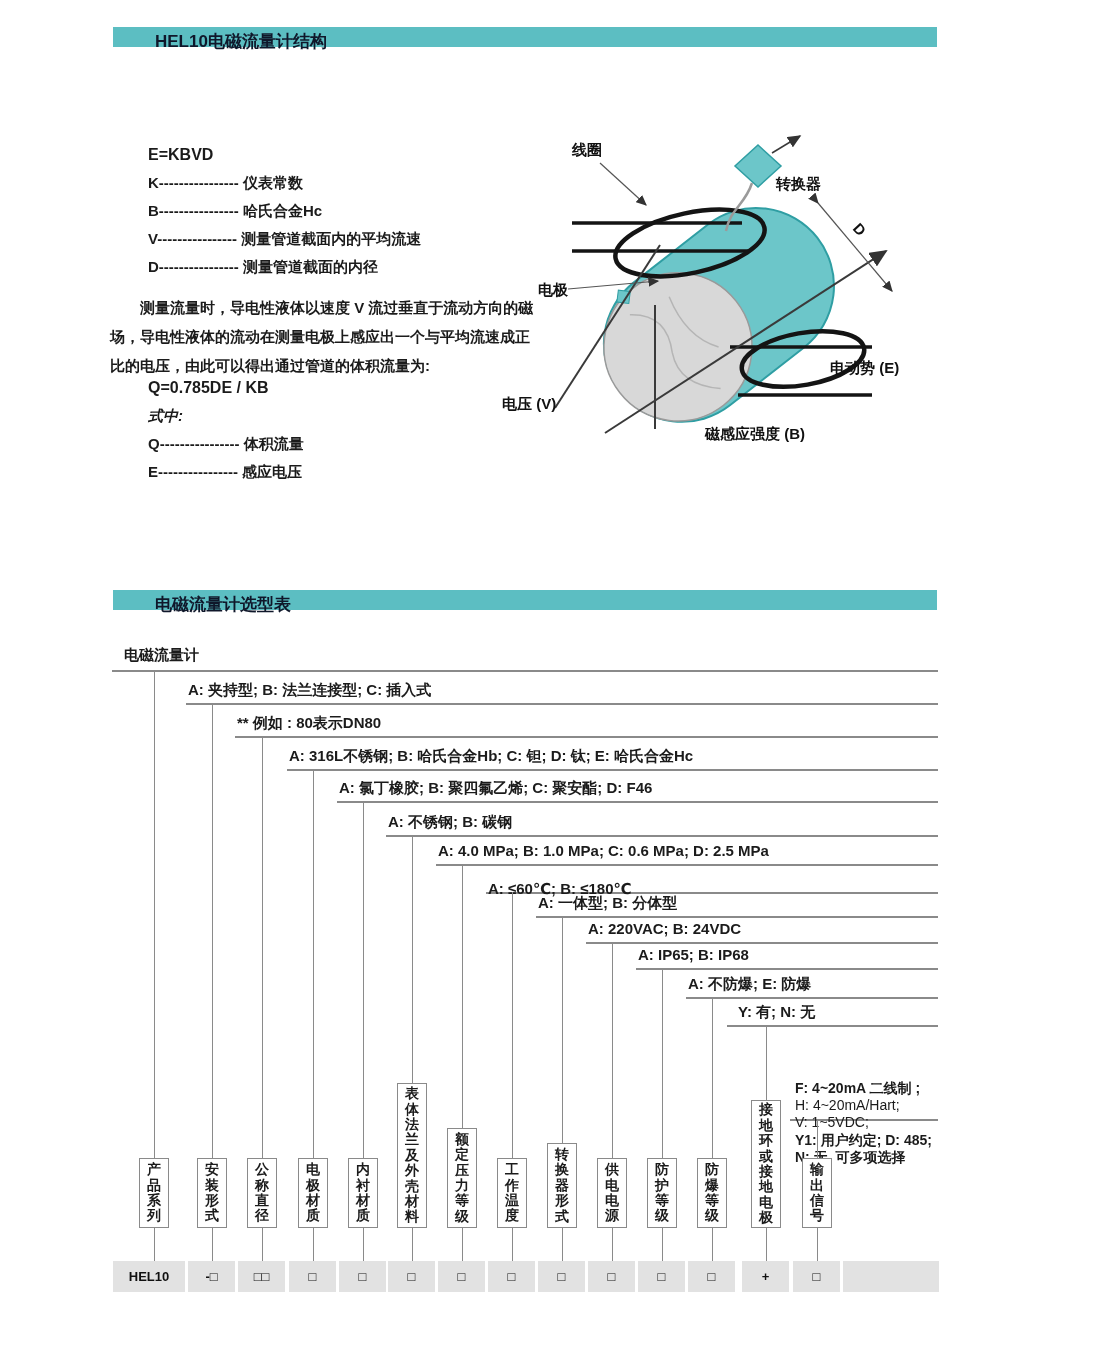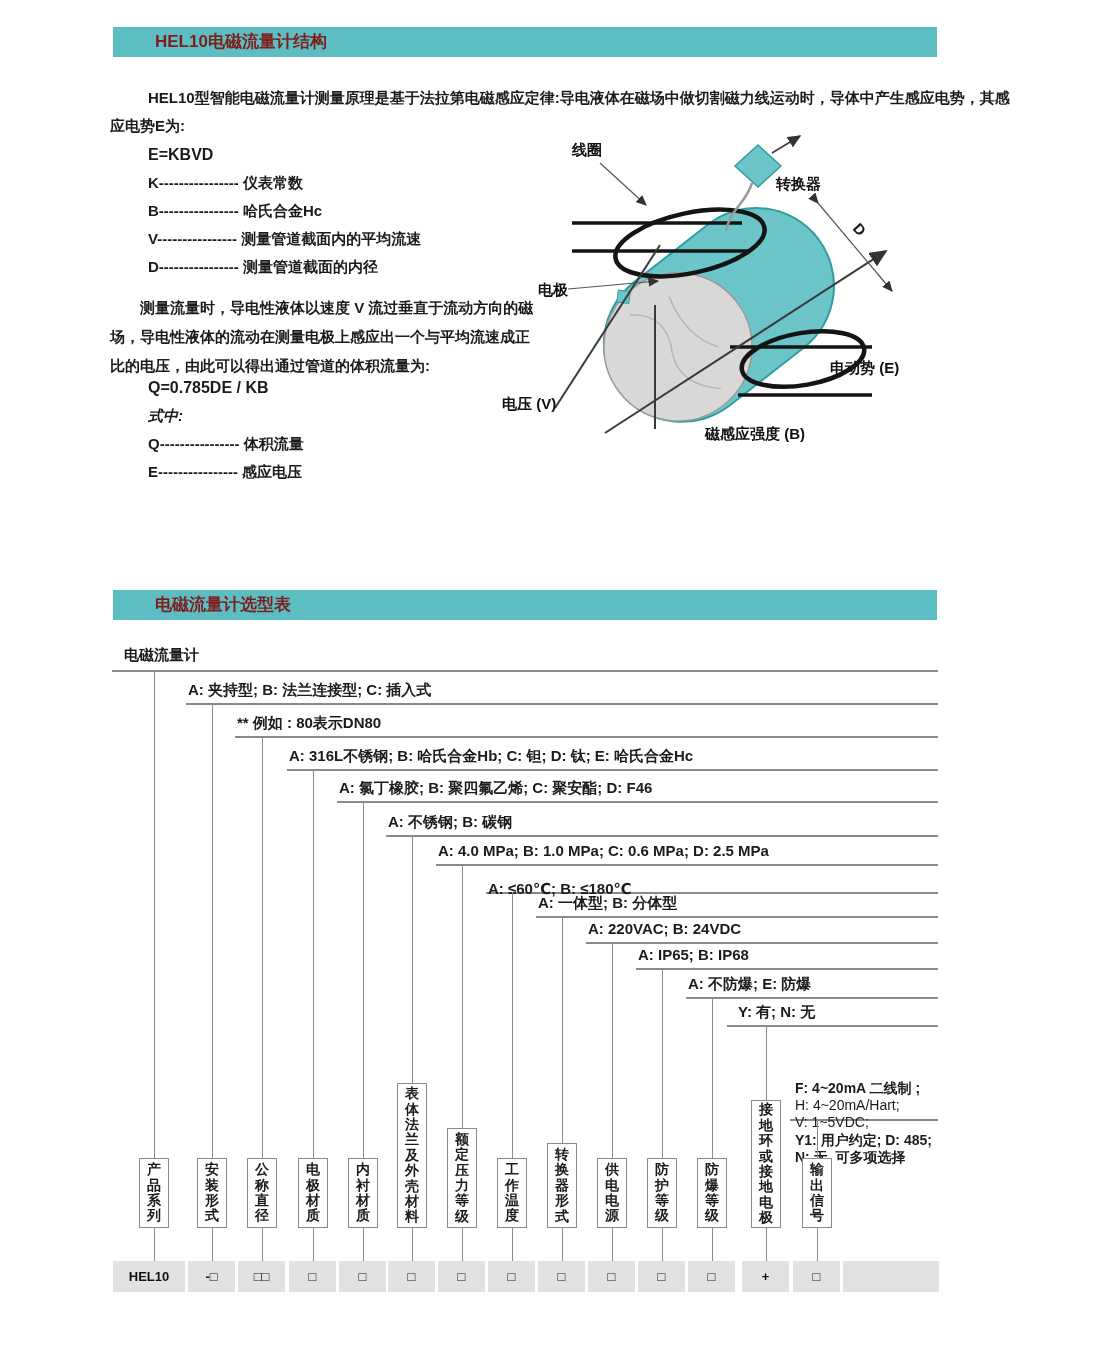--- a/index.html
+++ b/index.html
@@ -1,18 +1,18 @@
 <!DOCTYPE html>
 <html><head>
 <meta charset="utf-8">
 <style>
   html,body{margin:0;padding:0;background:#fff;}
   .page{position:relative;width:1100px;height:1359px;background:#fff;overflow:hidden;
         font-family:"Liberation Sans","DejaVu Sans",sans-serif;color:#1b1b1b;}
-  .tbar{position:absolute;left:113px;width:824px;height:30px;background:#5cbec2;color:#7f1d1d;
+  .tbar{position:absolute;left:113px;width:824px;height:20px;background:#5cbec2;color:#0f172a;
         font-size:17px;font-weight:700;line-height:30px;padding-left:42px;box-sizing:border-box;}
   .abs{position:absolute;}
   .para{font-size:15px;font-weight:600;line-height:28px;}
   .formula{font-size:16px;font-weight:700;}
   .term{font-size:15px;font-weight:600;white-space:pre;}
   svg text{font:700 15px "Liberation Sans","DejaVu Sans",sans-serif;fill:#111;}
   
   .hline{position:absolute;height:2px;background:#8a8a8a;}
   .vline{position:absolute;width:1px;background:#8a8a8a;}
   .selrow{position:absolute;font-size:15px;font-weight:600;white-space:nowrap;}
@@ -28,21 +28,20 @@
 </style>
 </head>
 <body>
 
 <div class="page">
 
   <div class="tbar" style="top:27px;">
     <span>HEL10电磁流量计结构</span>
   </div>
 
-  <div class="abs para" style="left:110px;top:84px;width:905px;text-indent:38px;">HEL10型智能电磁流量计测量原理是基于法拉第电磁感应定律:导电液体在磁场中做切割磁力线运动时，导体中产生感应电势，其感应电势E为:</div>
 
   <div class="abs formula" style="left:148px;top:146px;">E=KBVD</div>
   <div class="abs term" style="left:148px;top:174px;">K---------------- 仪表常数</div>
   <div class="abs term" style="left:148px;top:202px;">B---------------- 哈氏合金Hc</div>
   <div class="abs term" style="left:148px;top:230px;">V---------------- 测量管道截面内的平均流速</div>
   <div class="abs term" style="left:148px;top:258px;">D---------------- 测量管道截面的内径</div>
 
   <div class="abs para" style="left:110px;top:293px;width:432px;line-height:29px;text-indent:30px;">测量流量时，导电性液体以速度 V 流过垂直于流动方向的磁场，导电性液体的流动在测量电极上感应出一个与平均流速成正比的电压，由此可以得出通过管道的体积流量为:</div>
 
   <div class="abs formula" style="left:148px;top:379px;">Q=0.785DE / KB</div>

